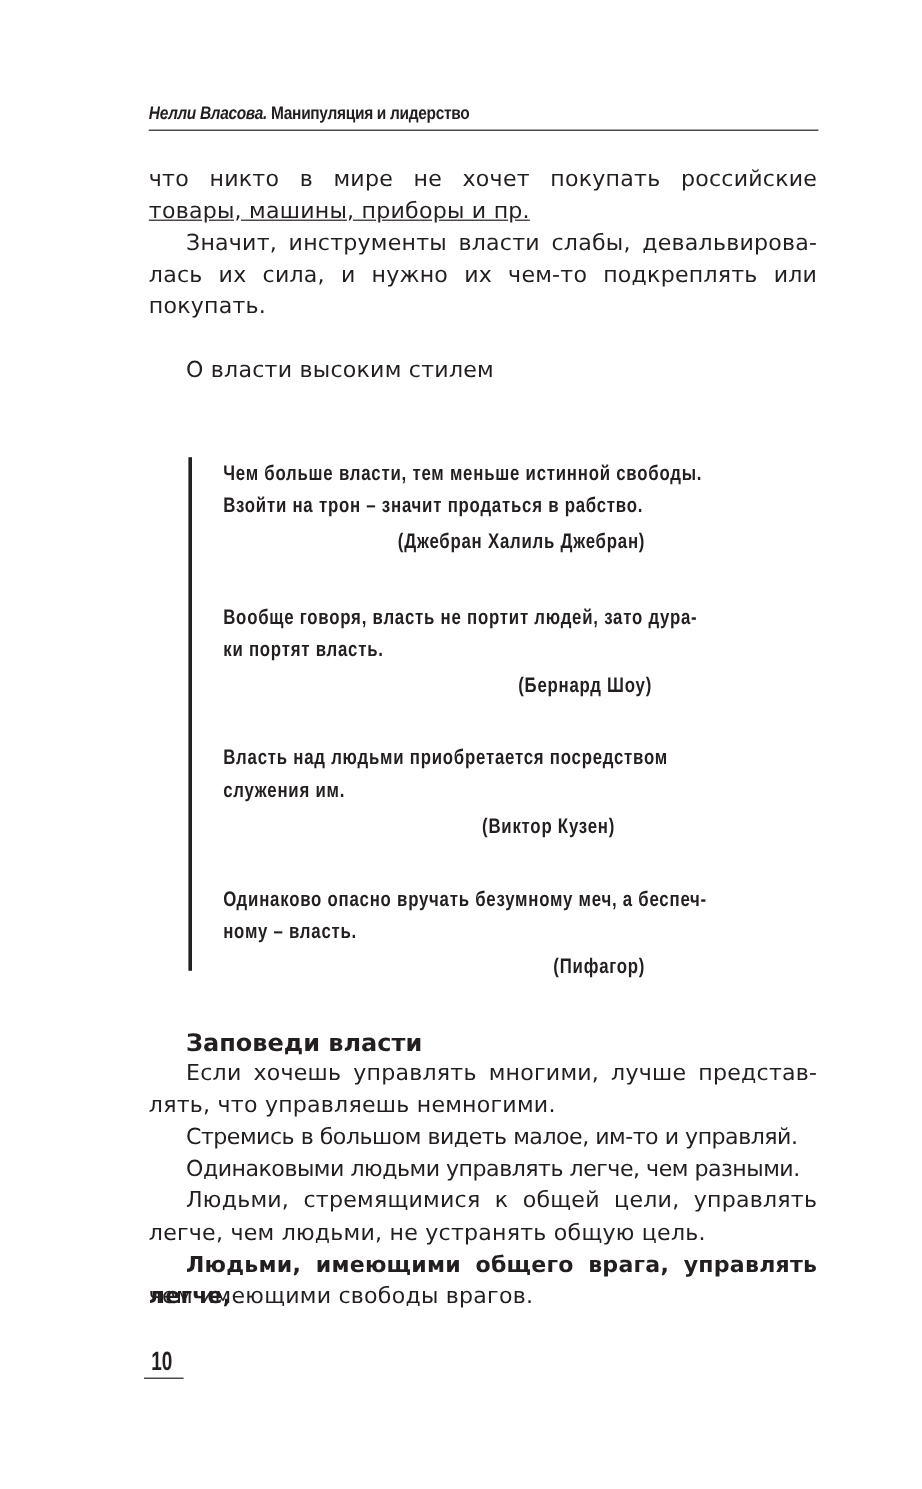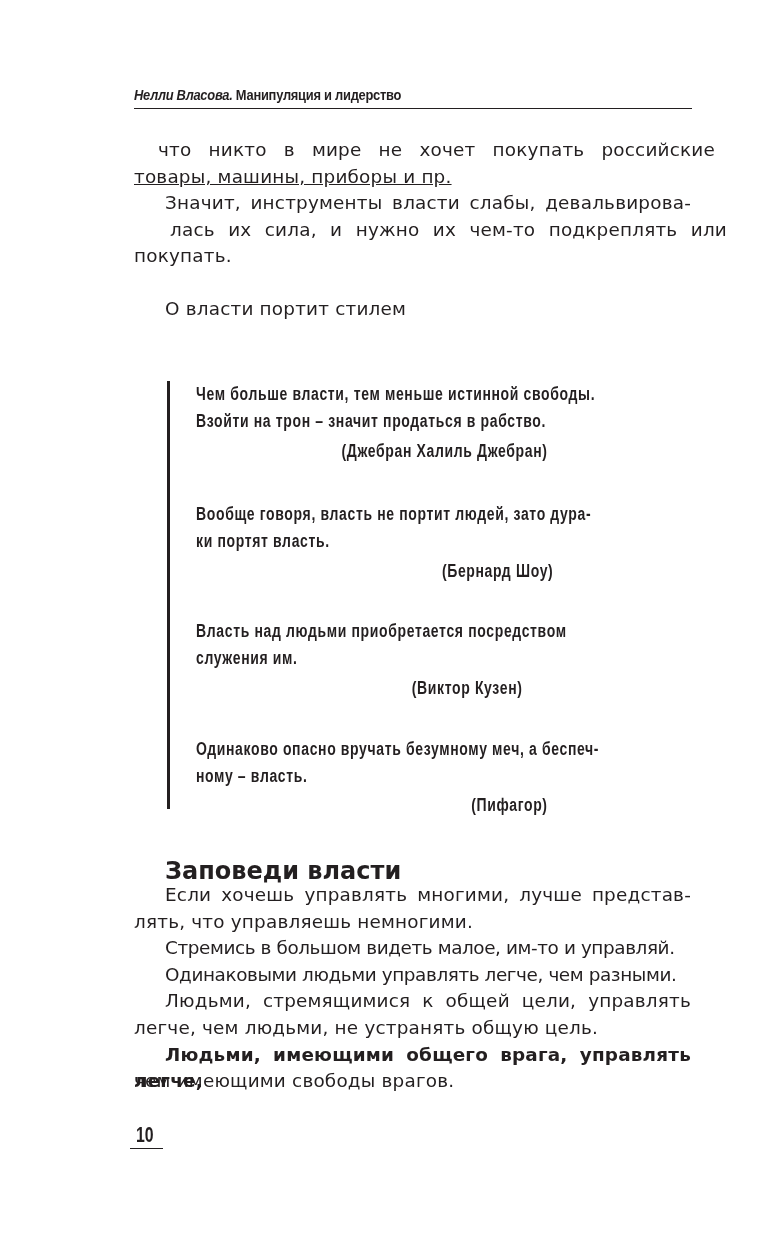--- a/index.html
+++ b/index.html
@@ -1,17 +1,17 @@
 <!DOCTYPE html>
 <html><head>
 <meta charset="utf-8">
 <style>
   html, body { margin: 0; padding: 0; background: #ffffff; }
   body { width: 768px; height: 1241px; position: relative; overflow: hidden; color: #231f20; }
-  .page { position: absolute; left: 12px; top: 0; width: 666px; height: 1241px; }
+  .page { position: absolute; left: 2px; top: 0; width: 666px; height: 1241px; }
 
   .running-head {
     position: absolute; left: 122px; top: 86px; width: 558px;
     font-family: "Liberation Sans", sans-serif; font-weight: bold;
     font-size: 15px; letter-spacing: -0.3px; color: #231f20;
     transform: scaleX(0.86); transform-origin: left top; white-space: nowrap;
   }
   .running-head .author { font-style: italic; }
   .head-rule { position: absolute; left: 122px; top: 108px; width: 558px; height: 1px; background: #231f20; }
 
@@ -28,46 +28,46 @@
     font-family: "Liberation Sans", sans-serif; font-weight: bold;
     font-size: 17.5px; line-height: 26.5px; color: #231f20;
     letter-spacing: 0.8px; white-space: nowrap;
     transform: scaleX(0.80); transform-origin: left top;
   }
   .attr {
     position: absolute; font-family: "Liberation Sans", sans-serif; font-weight: bold;
     font-size: 17.5px; color: #231f20; letter-spacing: 0.8px; white-space: nowrap;
     transform: scaleX(0.80); transform-origin: right top; text-align: right;
   }
-  .heading { position: absolute; left: 153px; top: 857px; font-family: "DejaVu Sans", sans-serif; font-weight: bold; font-size: 24px; color: #231f20; }
+  .heading { position: absolute; left: 153px; top: 857px; font-family: "DejaVu Sans", sans-serif; font-weight: bold; font-size: 20px; color: #231f20; }
   .folio {
     position: absolute; left: 124px; top: 1122px;
     font-family: "Liberation Sans", sans-serif; font-weight: bold; font-size: 22px;
     transform: scaleX(0.72); transform-origin: left top; color: #231f20;
   }
   .folio-rule { position: absolute; left: 118px; top: 1148px; width: 33px; height: 1px; background: #231f20; }
 </style>
 </head>
 <body>
 
 <div class="page">
 
   <div class="running-head">
     <span class="author">Нелли Власова.</span>
     <span>Манипуляция и лидерство</span>
   </div>
   <div class="head-rule"></div>
 
   <div class="body-text">
-    <p class="para" style="top:137px; text-align-last: justify; margin-left: 24px;">что никто в мире не хочет покупать российские</p>
+    <p class="para" style="top:137px; text-align-last: justify;">что никто в мире не хочет покупать российские</p>
     <p class="para" style="top:163.6px;text-decoration:underline;">товары, машины, приборы и пр.</p>
     <p class="para indent" style="top:190.2px; text-align-last: justify;">Значит, инструменты власти слабы, девальвирова-</p>
-    <p class="para" style="top:216.8px; text-align-last: justify; margin-left: 36px;">лась их сила, и нужно их чем-то подкреплять или</p>
+    <p class="para" style="top:216.8px; text-align-last: justify;">лась их сила, и нужно их чем-то подкреплять или</p>
     <p class="para" style="top:243.4px;">покупать.</p>
-    <p class="para indent" style="top:296px;">О власти портит стилем</p>
+    <p class="para indent" style="top:296px;">О власти высоким стилем</p>
   </div>
 
   <div class="quote-bar"></div>
 
   <div>
     <div class="quote" style="top:381px;">
       <div>Чем больше власти, тем меньше истинной свободы.</div>
       <div>Взойти на трон – значит продаться в рабство.</div>
     </div>
     <div class="attr" style="top:441px; right:130px;">(Джебран Халиль Джебран)</div>

